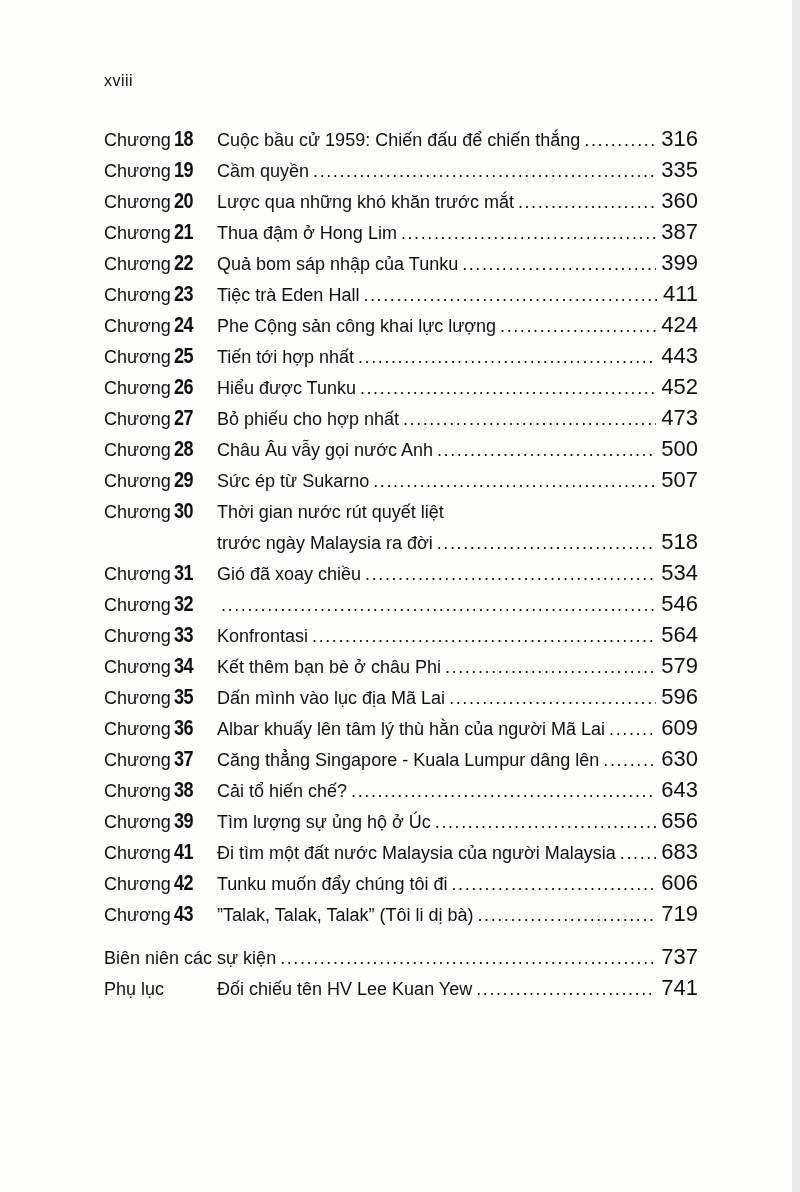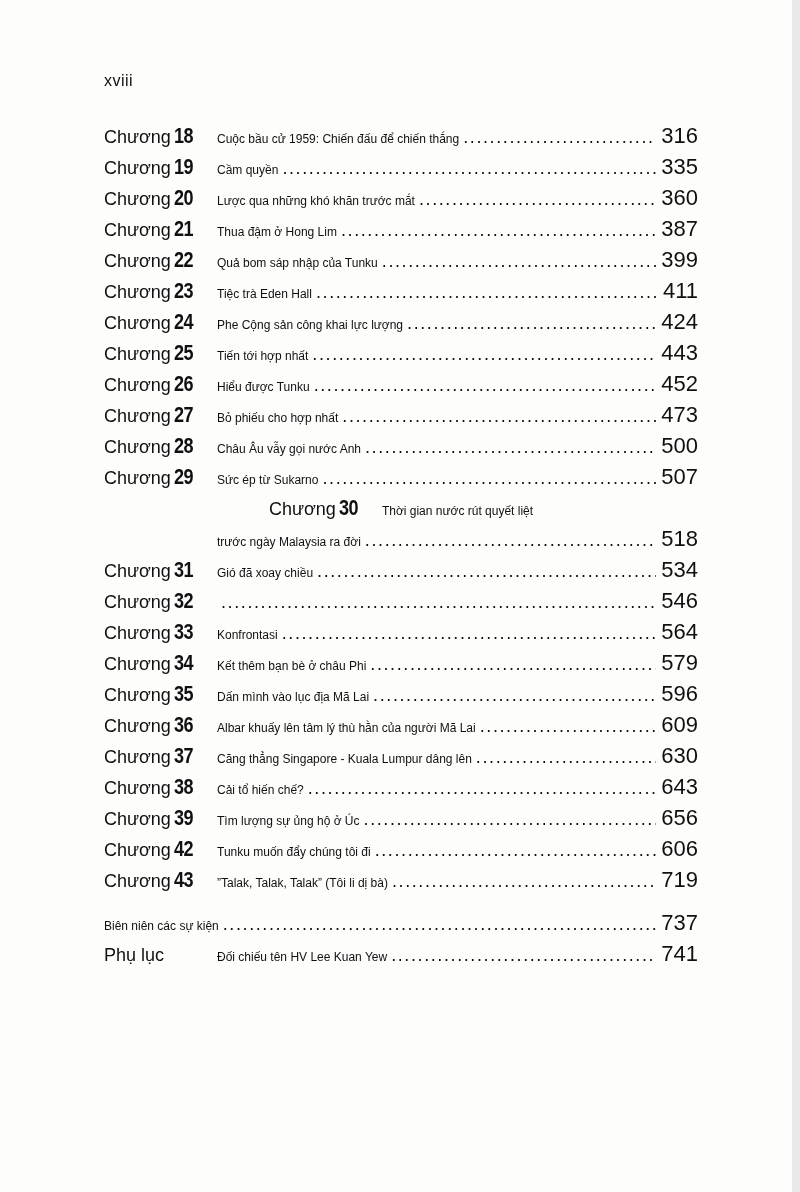--- a/index.html
+++ b/index.html
@@ -23,45 +23,44 @@
   }
   .toc{
     position:absolute;
     left:104px;top:122px;
     width:594px;
   }
   .row{
     display:flex;
     align-items:baseline;
     height:31px;
-    line-height:28px;
+    line-height:34px;
     font-size:18px;
     white-space:nowrap;
-    justify-content:center;
   }
   .gap-before{margin-top:12px;}
   .col-label{
     flex:none;
     width:113px;
     white-space:nowrap;
   }
   .lbl{font-size:18px;}
   .lbl.bold{font-weight:400;}
   .num{
     display:inline-block;
     font-size:22px;
     font-weight:700;
     letter-spacing:-0.5px;
     margin-left:3px;
     transform:scaleX(0.82);
     transform-origin:0 100%;
   }
   .title{
     flex:none;
-    font-size:12px;
+    font-size:18px;
   }
   .dots{
     flex:1 1 auto;
     min-width:6px;
     overflow:hidden;
     white-space:nowrap;
     margin:0 5px 0 4px;
     letter-spacing:1.6px;
     font-size:18px;
   }
@@ -210,20 +209,26 @@
         <span class="dots"></span>
         <span class="page-num">643</span>
       </div>
       <div class="row">
         <span class="col-label"><span class="lbl">Chương</span><span class="num">39</span></span>
         <span class="title">Tìm lượng sự ủng hộ ở Úc</span>
         <span class="dots"></span>
         <span class="page-num">656</span>
       </div>
       <div class="row">
+        <span class="col-label"><span class="lbl">Chương</span><span class="num">41</span></span>
+        <span class="title">Đi tìm một đất nước Malaysia của người Malaysia</span>
+        <span class="dots"></span>
+        <span class="page-num">683</span>
+      </div>
+      <div class="row">
         <span class="col-label"><span class="lbl">Chương</span><span class="num">42</span></span>
         <span class="title">Tunku muốn đẩy chúng tôi đi</span>
         <span class="dots"></span>
         <span class="page-num">606</span>
       </div>
       <div class="row">
         <span class="col-label"><span class="lbl">Chương</span><span class="num">43</span></span>
         <span class="title">”Talak, Talak, Talak” (Tôi li dị bà)</span>
         <span class="dots"></span>
         <span class="page-num">719</span>

